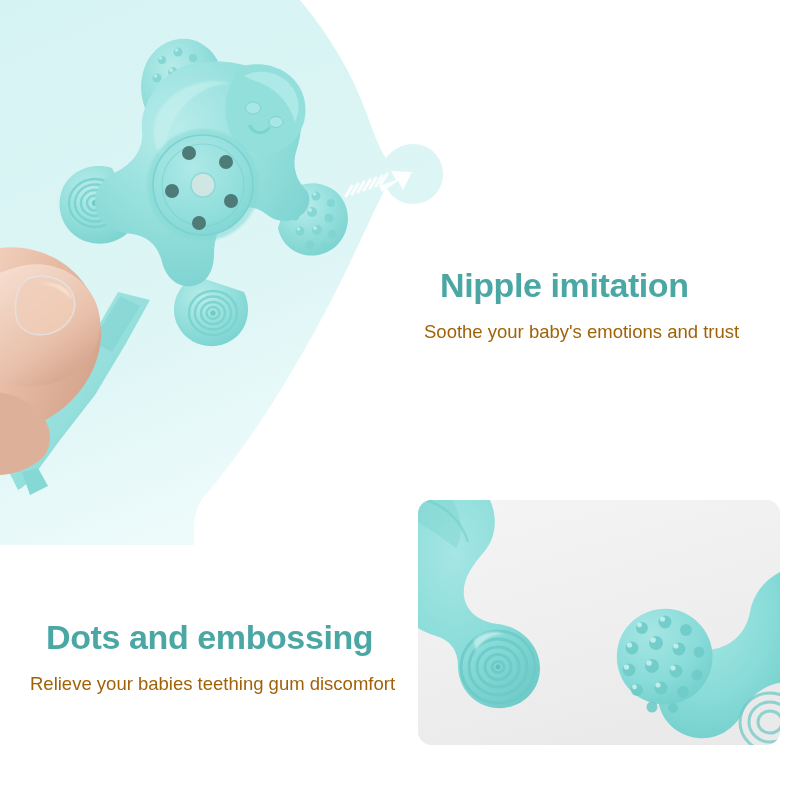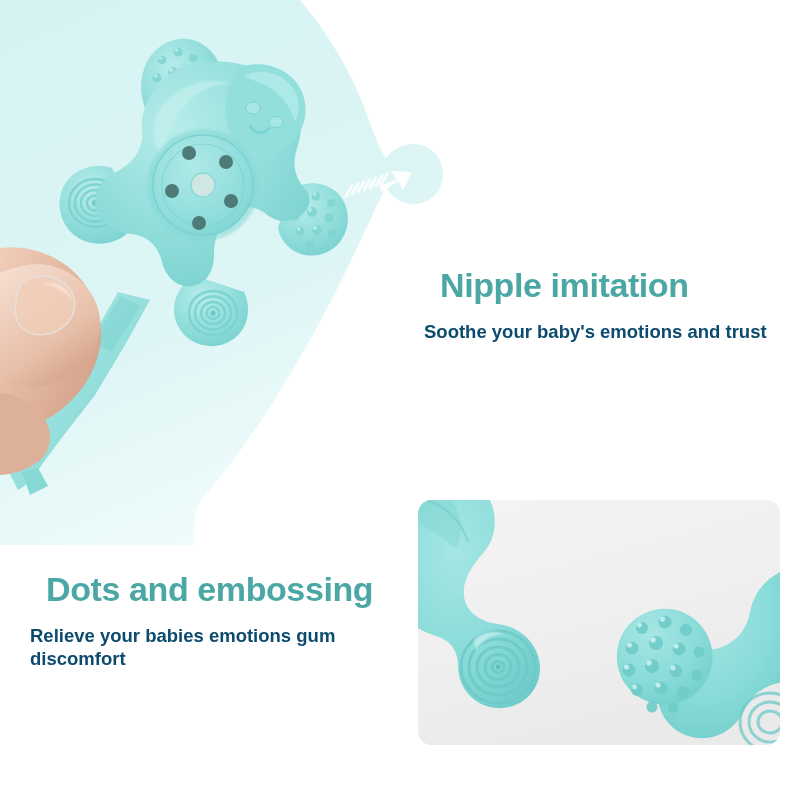--- a/index.html
+++ b/index.html
@@ -43,29 +43,29 @@
   .feature-title {
     color: #4aa7a4;
     font-size: 34px;
     font-weight: bold;
     letter-spacing: -0.4px;
     line-height: 1.05;
     margin: 16px;
     white-space: nowrap;
   }
   .feature-sub {
-    color: #0c4a6e;
+    color: #a16207;
     font-size: 18.5px;
-    font-weight: bold;
+    font-weight: normal;
     line-height: 1.28;
     margin: 4px 0 0 0;
   }
 
   #block-nipple { left: 424px; top: 252px; }
-  #block-dots   { left: 30px;  top: 556px; width: 370px; }
+  #block-dots   { left: 30px;  top: 604px; width: 370px; }
 
   
   .detail-card {
     position: absolute;
     left: 418px;
     top: 500px;
     width: 362px;
     height: 245px;
     border-radius: 14px;
     overflow: hidden;
@@ -333,21 +333,21 @@
     </svg>
   </div>
 
   <div class="text-block" id="block-nipple">
     <div class="feature-title">Nipple imitation</div>
     <div class="feature-sub">Soothe your baby's emotions and trust</div>
   </div>
 
   <div class="text-block" id="block-dots">
     <div class="feature-title">Dots and embossing</div>
-    <div class="feature-sub">Relieve your babies emotions gum discomfort</div>
+    <div class="feature-sub">Relieve your babies teething gum discomfort</div>
   </div>
 
   <div class="detail-card">
     <svg width="362" height="245" viewBox="0 0 362 245" xmlns="http://www.w3.org/2000/svg">
       <defs>
         <linearGradient id="cardBg" x1="0" y1="0" x2="0.4" y2="1">
           <stop offset="0%" stop-color="#f4f4f4"></stop>
           <stop offset="60%" stop-color="#efefef"></stop>
           <stop offset="100%" stop-color="#eaeaea"></stop>
         </linearGradient>

